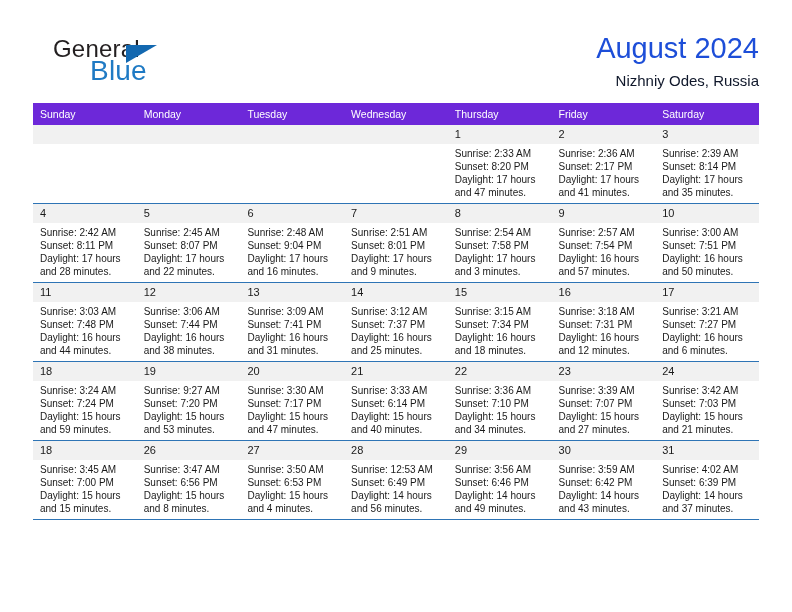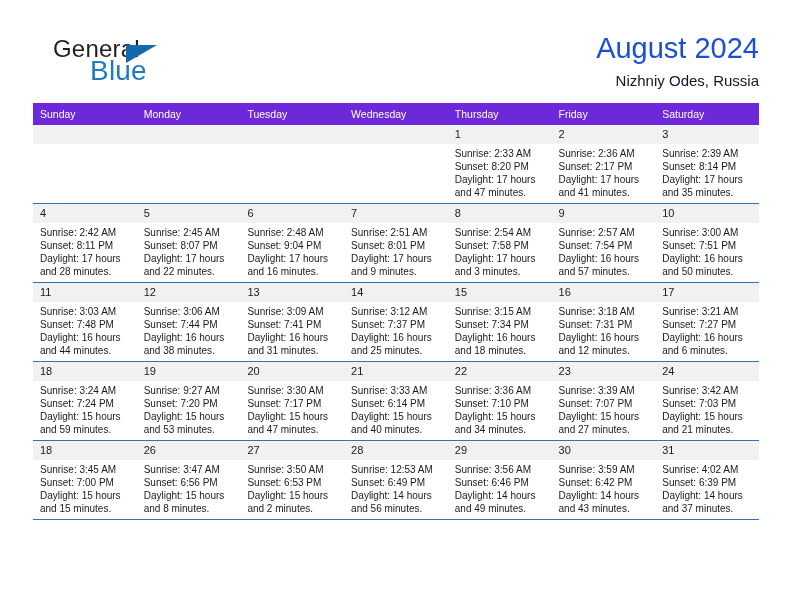--- a/index.html
+++ b/index.html
@@ -488,21 +488,21 @@
               </div>
             </div>
           </td>
           <td class="daycell">
             <div class="daycell-inner">
               <span class="daynum">27</span>
               <div class="info">
                 <div>Sunrise: 3:50 AM</div>
                 <div>Sunset: 6:53 PM</div>
                 <div>Daylight: 15 hours</div>
-                <div>and 2 minutes.</div>
+                <div>and 4 minutes.</div>
               </div>
             </div>
           </td>
           <td class="daycell">
             <div class="daycell-inner">
               <span class="daynum">28</span>
               <div class="info">
                 <div>Sunrise: 12:53 AM</div>
                 <div>Sunset: 6:49 PM</div>
                 <div>Daylight: 14 hours</div>

